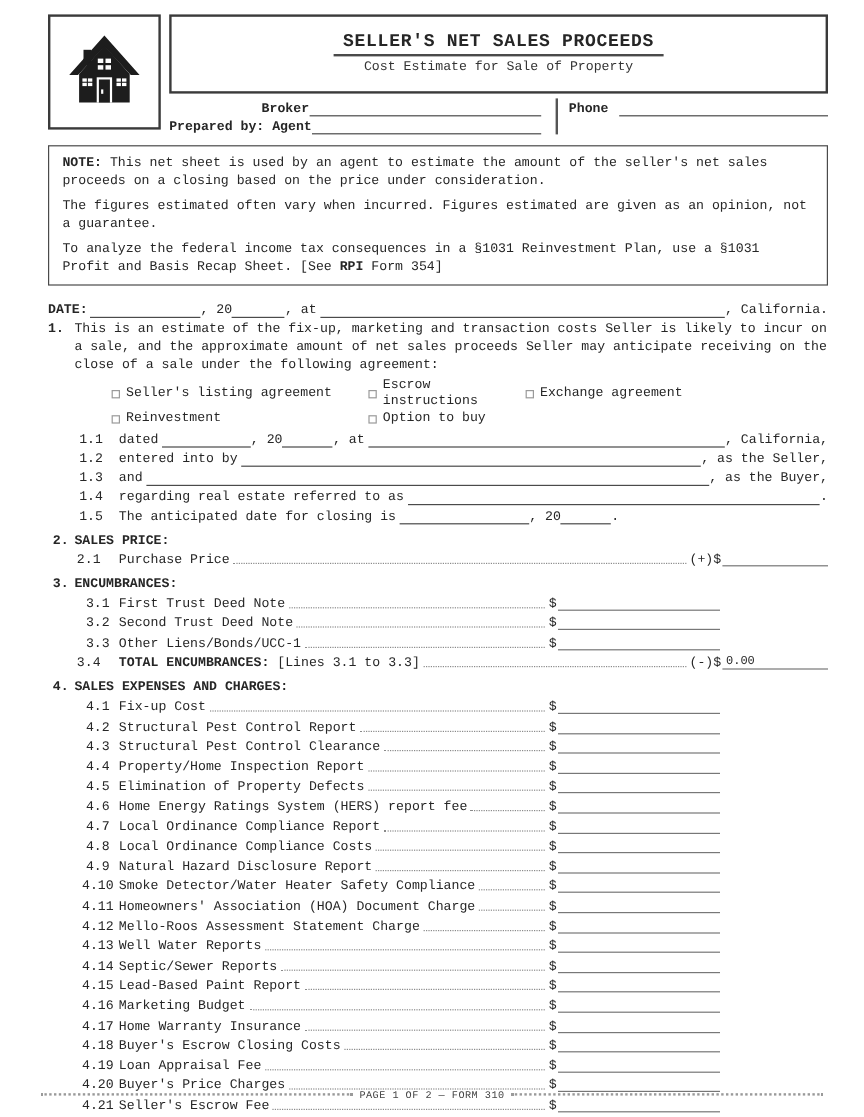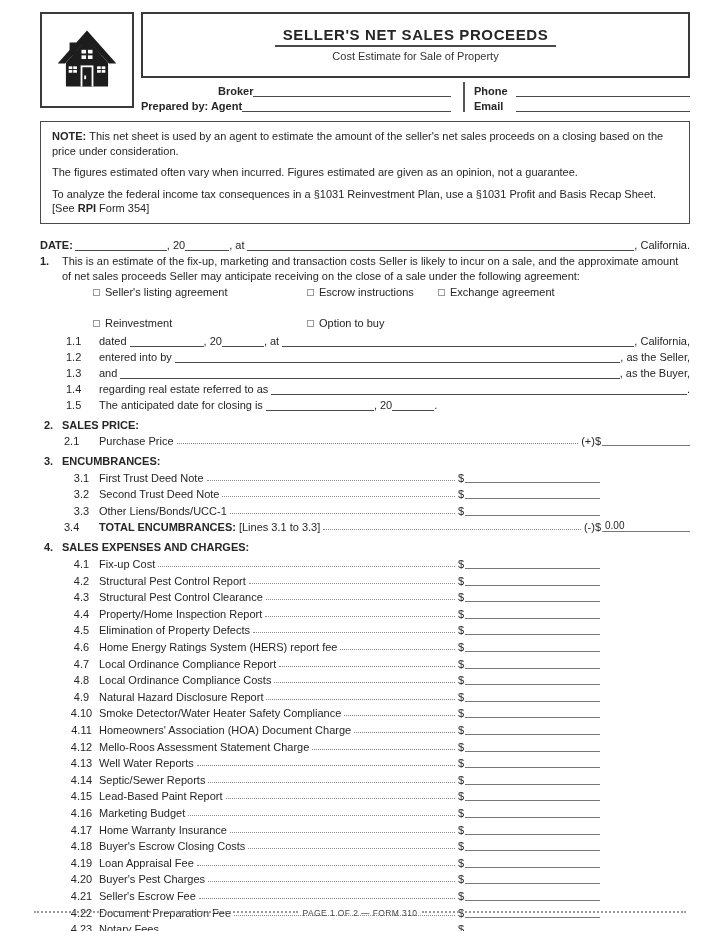--- a/index.html
+++ b/index.html
@@ -1,19 +1,19 @@
 <!DOCTYPE html>
 <html><head>
 <meta charset="utf-8">
 <style>
   html,body{margin:0;padding:0;background:#fff;}
   .page{
     width:720px;height:931px;box-sizing:border-box;position:relative;
     padding:12px 30px 0 40px;overflow:hidden;
-    font-family:Liberation Sans, sans-serif;font-size:11px;color:#262626;
+    font-family:Liberation Mono, monospace;font-size:11px;color:#262626;
     background:#fff;
   }
   
   .hdr{display:flex;}
   .logo-box{width:94px;height:96px;border:2px solid #3a3a3a;box-sizing:border-box;
     display:flex;align-items:center;justify-content:center;flex-shrink:0;background:#fff;}
   .hdr-right{flex:1;margin-left:7px;min-width:0;}
   .title-box{border:2px solid #3a3a3a;height:66px;box-sizing:border-box;text-align:center;padding-top:12px;}
   .title{font-weight:bold;font-size:15px;letter-spacing:.6px;display:inline-block;
     border-bottom:2.5px solid #4a4a4a;padding:0 8px 2px;}
@@ -35,21 +35,21 @@
   b{font-weight:bold;}
   
   .date-row{display:flex;align-items:flex-end;margin-top:11px;height:16px;}
   .date-row .lab{font-weight:bold;margin-right:2px;}
   .seg{white-space:pre;}
   
   .p1{display:flex;margin-top:3px;line-height:15px;}
   .p1 .n{width:22px;font-weight:bold;flex-shrink:0;}
   .p1 .txt{flex:1;}
   .cbgrid{display:grid;grid-template-columns:214px 131px auto;padding-left:53px;
-    line-height:13.5px;margin-top:2px;row-gap:18px;}
+    line-height:13.5px;margin-top:2px;row-gap:1px;}
   .cb{display:flex;align-items:center;}
   .box{width:7px;height:7px;border:1px solid #9a9a9a;margin-right:5px;flex-shrink:0;box-sizing:border-box;}
   .sub{display:flex;align-items:flex-end;padding-left:26px;height:16px;}
   .sub .n{width:33px;flex-shrink:0;}
   
   .sec-h{display:flex;font-weight:bold;margin-top:4px;height:16px;align-items:flex-end;}
   .sec-h .n{width:18px;padding-left:4px;box-sizing:content-box;}
   .irow{display:flex;align-items:flex-end;padding-left:24px;height:16.6px;}
   .irow .n{width:35px;flex-shrink:0;}
   .dots{flex:1;border-bottom:1.5px dotted #8a8a8a;margin:0 3px 3px 3px;min-width:8px;}
@@ -108,24 +108,20 @@
           <div class="frow">
             <span class="lab">Prepared by: Agent</span>
             <span class="blank ml12"></span>
           </div>
         </div>
         <div class="prep-right">
           <div class="frow">
             <span class="lab">Phone</span>
             <span class="blank"></span>
           </div>
-          <div class="frow">
-            <span class="lab">Email</span>
-            <span class="blank"></span>
-          </div>
         </div>
       </div>
     </div>
   </div>
 
   <div class="note-box">
     <p><b>NOTE: </b><span>This net sheet is used by an agent to estimate the amount of the seller's net sales proceeds on a closing based on the price under consideration.</span></p>
     <p><span>The figures estimated often vary when incurred. Figures estimated are given as an opinion, not a guarantee.</span></p>
     <p><span>To analyze the federal income tax consequences in a §1031 Reinvestment Plan, use a §1031 Profit and Basis Recap Sheet.  [See </span><b>RPI</b><span> Form 354]</span></p>
   </div>
@@ -415,21 +411,21 @@
       <div class="irow std">
         <span class="n">4.19</span>
         <span>Loan Appraisal Fee</span>
         <span class="dots"></span>
         <span class="cur">$</span>
         <span class="aline"></span>
       </div>
 
       <div class="irow std">
         <span class="n">4.20</span>
-        <span>Buyer's Pest Charges</span>
+        <span>Buyer's Price Charges</span>
         <span class="dots"></span>
         <span class="cur">$</span>
         <span class="aline"></span>
       </div>
 
       <div class="irow std">
         <span class="n">4.21</span>
         <span>Seller's Escrow Fee</span>
         <span class="dots"></span>
         <span class="cur">$</span>

